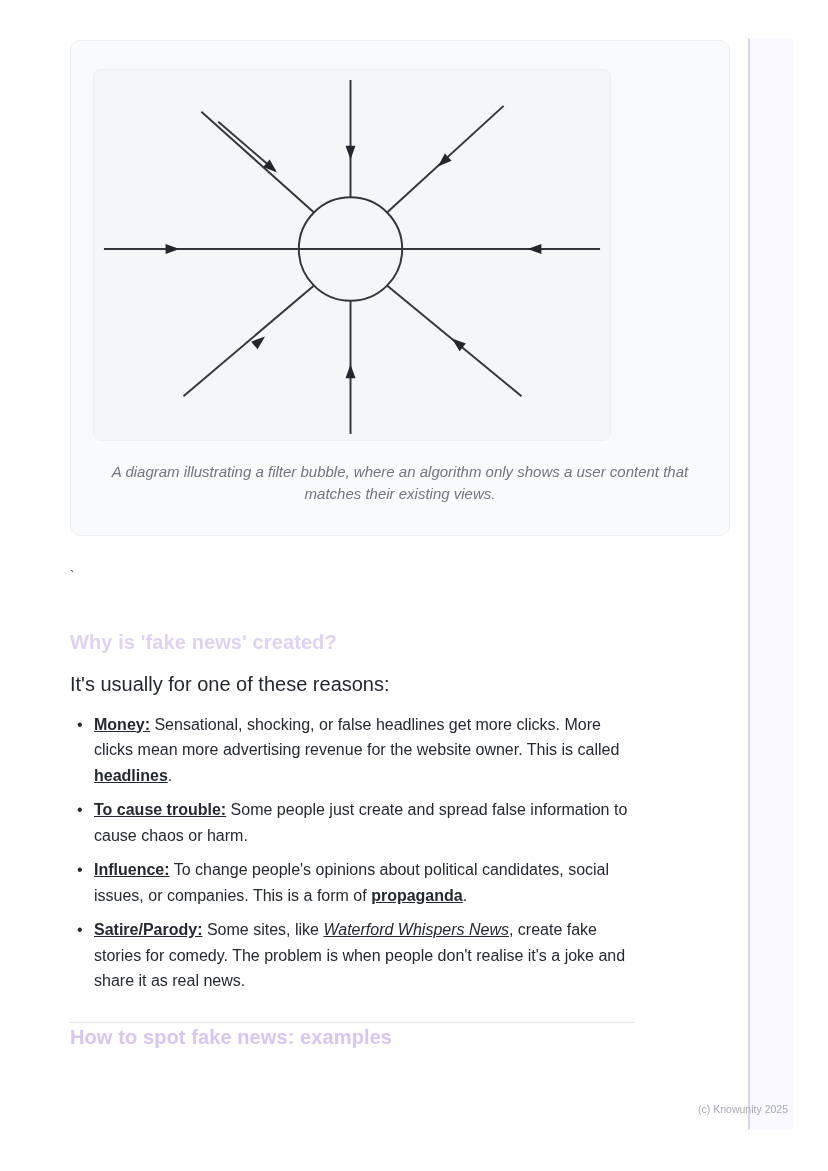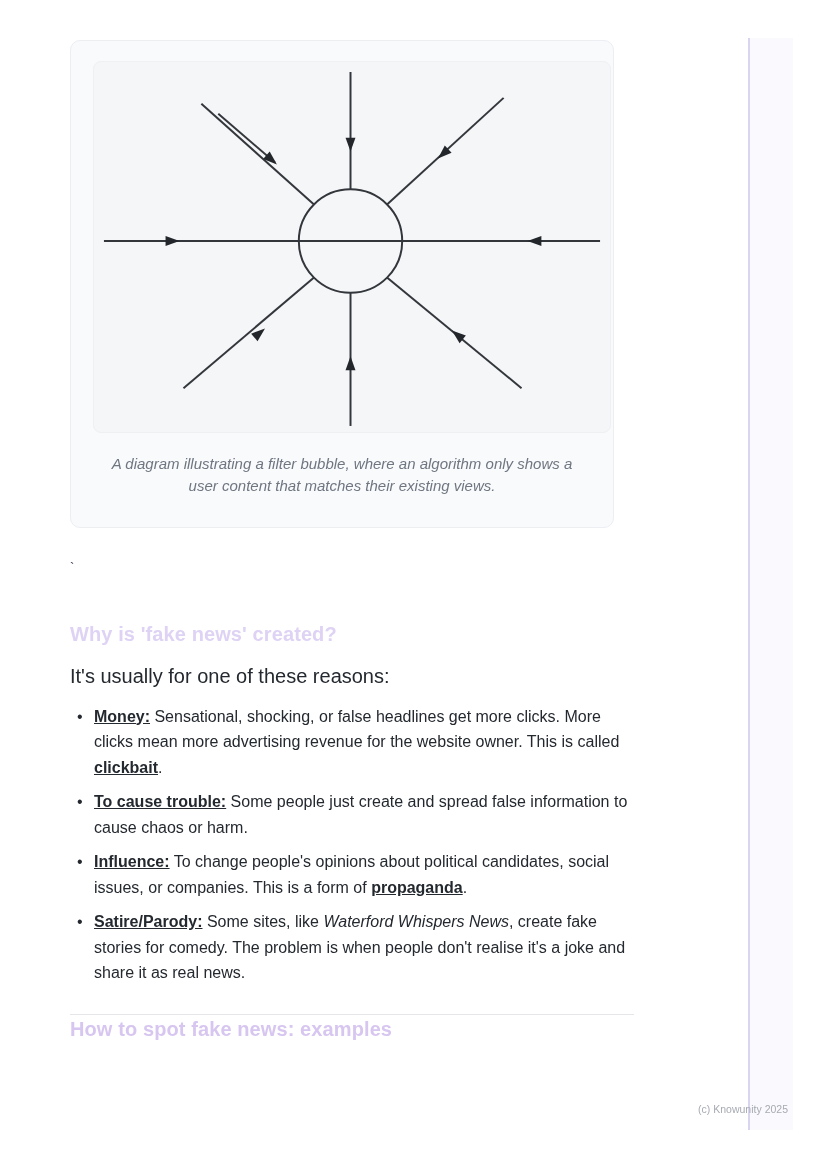--- a/index.html
+++ b/index.html
@@ -22,25 +22,25 @@
     position:relative;
     width:828px;height:1171px;
     font-family:"Liberation Sans","DejaVu Sans",sans-serif;
     color:var(--body-text);
     overflow:hidden;
   }
   .content{
     position:absolute;left:70px;top:40px;width:564px;
   }
   .figure-card{
-    width:544px;
+    width:660px;
     background:var(--card-bg);
     border:1px solid var(--card-border);
     border-radius:10px;
-    padding:20px 22px 30px 22px;
+    padding:28px 22px 30px 22px;
   }
   .figure-image{
     width:518px;height:372px;
     background:var(--figure-bg);
     border:1px solid #eef0f3;
     border-radius:8px;
     overflow:hidden;
   }
   .figure-image svg{display:block;width:100%;height:100%;}
   figcaption{
@@ -86,21 +86,21 @@
     color:var(--body-text);
   }
   ul.reason-list li::before{
     content:"•";
     position:absolute;
     left:7px;top:0;
     font-size:16px;
     color:var(--body-text);
   }
   ul.reason-list .b{font-weight:700;text-decoration:underline;}
-  ul.reason-list .i{font-style:italic;}
+  ul.reason-list .i{font-style:italic;text-decoration:underline;}
   hr.divider{
     border:none;
     border-top:1px solid var(--divider);
     margin-top:28px;
   }
   .side-band{
     position:absolute;
     left:748px;top:38px;
     width:45px;height:1092px;
     background:var(--band-fill);
@@ -161,21 +161,21 @@
     <figcaption>A diagram illustrating a filter bubble, where an algorithm only shows a user content that matches their existing views.</figcaption>
   </figure>
 
   <p class="stray">`</p>
 
   <h2 class="accent-heading h-why">Why is 'fake news' created?</h2>
 
   <p class="body-text">It's usually for one of these reasons:</p>
 
   <ul class="reason-list" id="reasons-list">
-      <li><span class="b">Money:</span><span> Sensational, shocking, or false headlines get more clicks. More clicks mean more advertising revenue for the website owner. This is called </span><span class="b">clickbait</span><span>.</span></li>
+      <li><span class="b">Money:</span><span> Sensational, shocking, or false headlines get more clicks. More clicks mean more advertising revenue for the website owner. This is called </span><span class="b">headlines</span><span>.</span></li>
       <li><span class="b">To cause trouble:</span><span> Some people just create and spread false information to cause chaos or harm.</span></li>
       <li><span class="b">Influence:</span><span> To change people's opinions about political candidates, social issues, or companies. This is a form of </span><span class="b">propaganda</span><span>.</span></li>
       <li><span class="b">Satire/Parody:</span><span> Some sites, like </span><span class="i">Waterford Whispers News</span><span>, create fake stories for comedy. The problem is when people don't realise it's a joke and share it as real news.</span></li>
     </ul>
 
   <hr class="divider">
 
   <h2 class="accent-heading h-spot">How to spot fake news: examples</h2>
 
 

